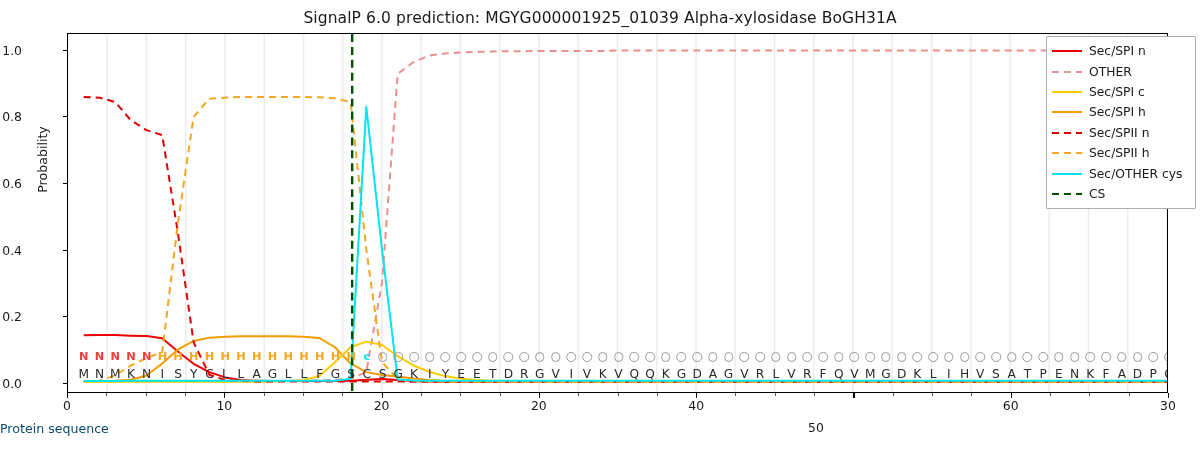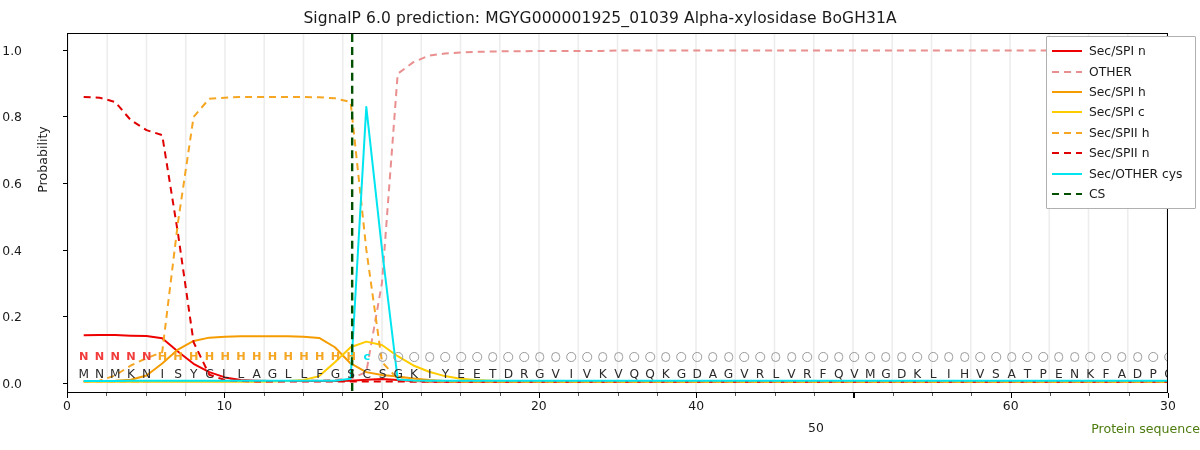--- a/index.html
+++ b/index.html
@@ -27,22 +27,22 @@
   }
   .ytick{position:absolute;right:1178px;width:120px;text-align:right;
     font-size:12.4px;color:#1a1a1a;transform:translateY(-50%);}
   .ytickmark{position:absolute;width:4.5px;height:1.15px;background:#000;left:62.5px;}
 
   
   .xtick{position:absolute;width:60px;text-align:center;font-size:12.4px;color:#1a1a1a;
     transform:translateX(-30px);top:398px;}
   .xtickmark{position:absolute;width:1.15px;height:4.5px;background:#000;top:393px;}
   .xminormark{position:absolute;width:1px;height:2.6px;background:#555;top:393px;}
-  #xlabel{position:absolute;left:0;top:421px;width:1200px;text-align:right;
-    font-size:12.6px;color:#4d7c0f;}
+  #xlabel{position:absolute;left:0;top:421px;width:1200px;text-align:left;
+    font-size:12.6px;color:#0c4a6e;}
 
   
   .region-letter{
     position:absolute;text-align:center;font-size:11.3px;font-weight:600;
     transform:translateX(-50%);white-space:pre;
   }
   .seq-letter{
     position:absolute;text-align:center;font-size:12.2px;color:#2b2b2b;
     transform:translateX(-50%);white-space:pre;
   }
@@ -321,44 +321,44 @@
         <span class="legend-text">Sec/SPI n</span>
       </div>
       <div class="legend-row">
         <span class="legend-swatch">
           <i style="background: repeating-linear-gradient(to right, rgb(234, 143, 143) 0px, rgb(234, 143, 143) 7px, transparent 7px, transparent 12px);"></i>
         </span>
         <span class="legend-text">OTHER</span>
       </div>
       <div class="legend-row">
         <span class="legend-swatch">
+          <i style="background: rgb(255, 204, 0);"></i>
+        </span>
+        <span class="legend-text">Sec/SPI c</span>
+      </div>
+      <div class="legend-row">
+        <span class="legend-swatch">
           <i style="background: rgb(245, 156, 0);"></i>
         </span>
         <span class="legend-text">Sec/SPI h</span>
       </div>
       <div class="legend-row">
         <span class="legend-swatch">
-          <i style="background: rgb(255, 204, 0);"></i>
-        </span>
-        <span class="legend-text">Sec/SPI c</span>
+          <i style="background: repeating-linear-gradient(to right, rgb(224, 0, 0) 0px, rgb(224, 0, 0) 7px, transparent 7px, transparent 12px);"></i>
+        </span>
+        <span class="legend-text">Sec/SPII n</span>
       </div>
       <div class="legend-row">
         <span class="legend-swatch">
           <i style="background: repeating-linear-gradient(to right, rgb(245, 166, 35) 0px, rgb(245, 166, 35) 7px, transparent 7px, transparent 12px);"></i>
         </span>
         <span class="legend-text">Sec/SPII h</span>
       </div>
       <div class="legend-row">
         <span class="legend-swatch">
-          <i style="background: repeating-linear-gradient(to right, rgb(224, 0, 0) 0px, rgb(224, 0, 0) 7px, transparent 7px, transparent 12px);"></i>
-        </span>
-        <span class="legend-text">Sec/SPII n</span>
-      </div>
-      <div class="legend-row">
-        <span class="legend-swatch">
           <i style="background: rgb(0, 229, 239);"></i>
         </span>
         <span class="legend-text">Sec/OTHER cys</span>
       </div>
       <div class="legend-row">
         <span class="legend-swatch">
           <i style="background: repeating-linear-gradient(to right, rgb(0, 80, 0) 0px, rgb(0, 80, 0) 7px, transparent 7px, transparent 12px);"></i>
         </span>
         <span class="legend-text">CS</span>
       </div>

